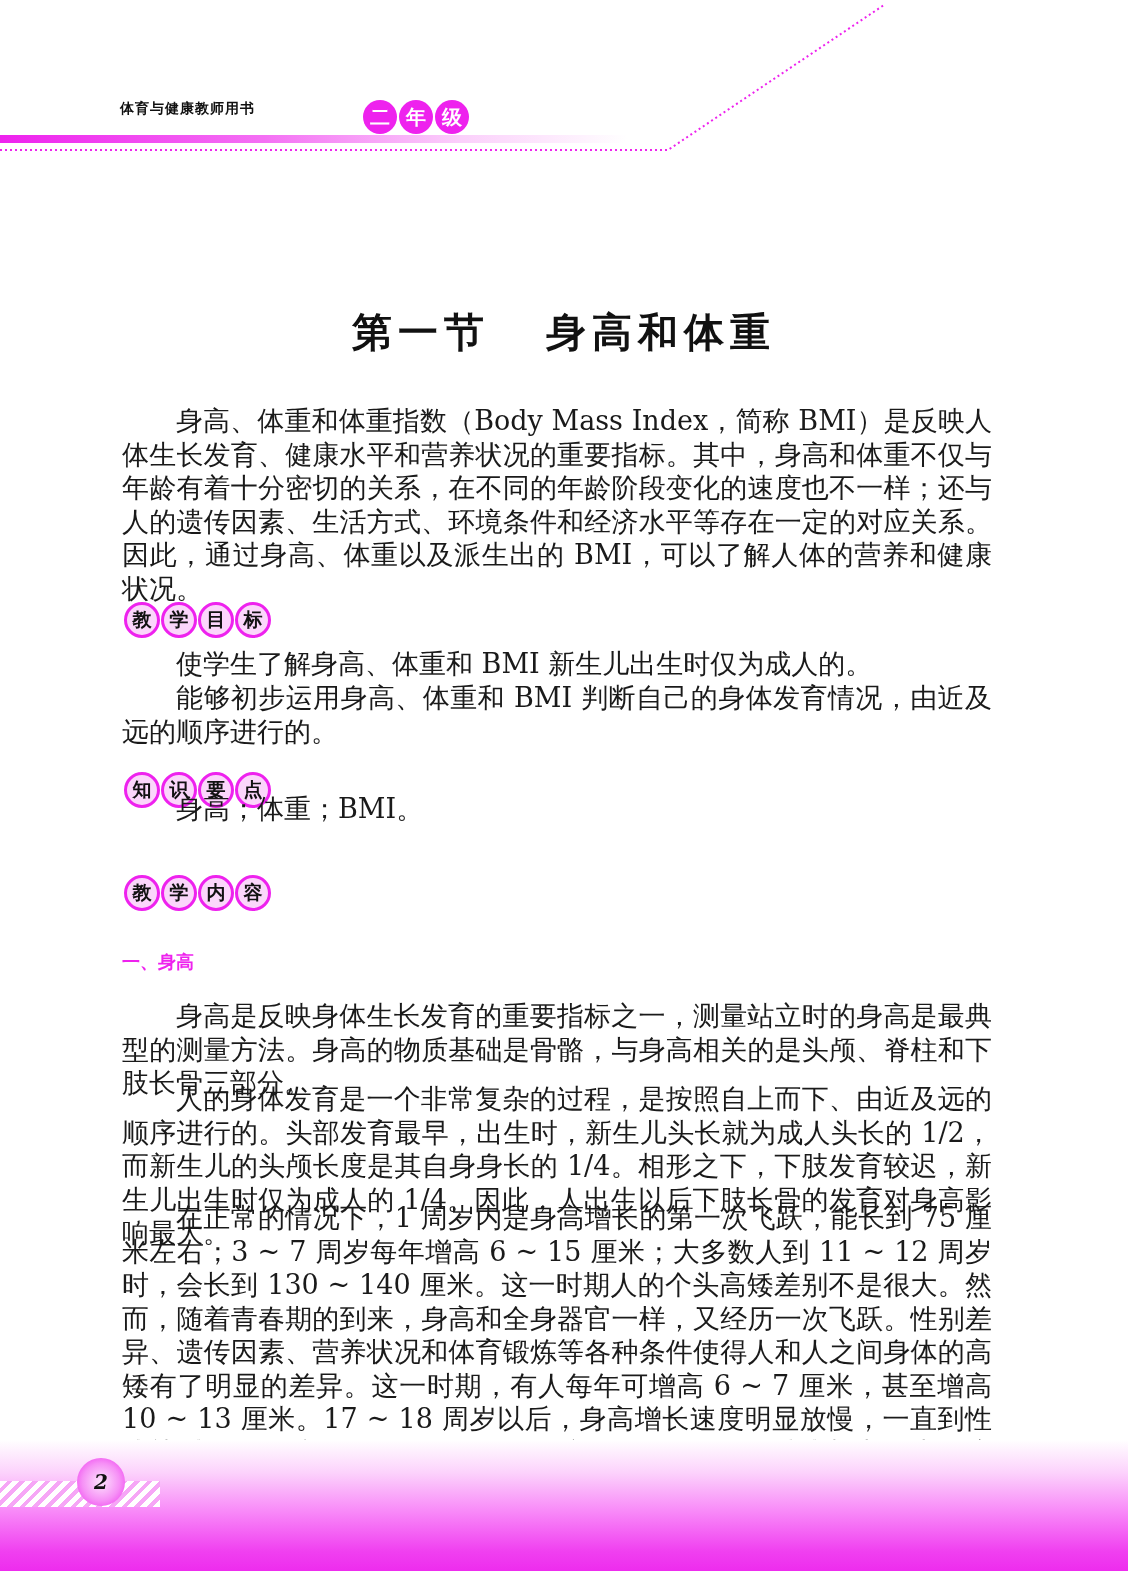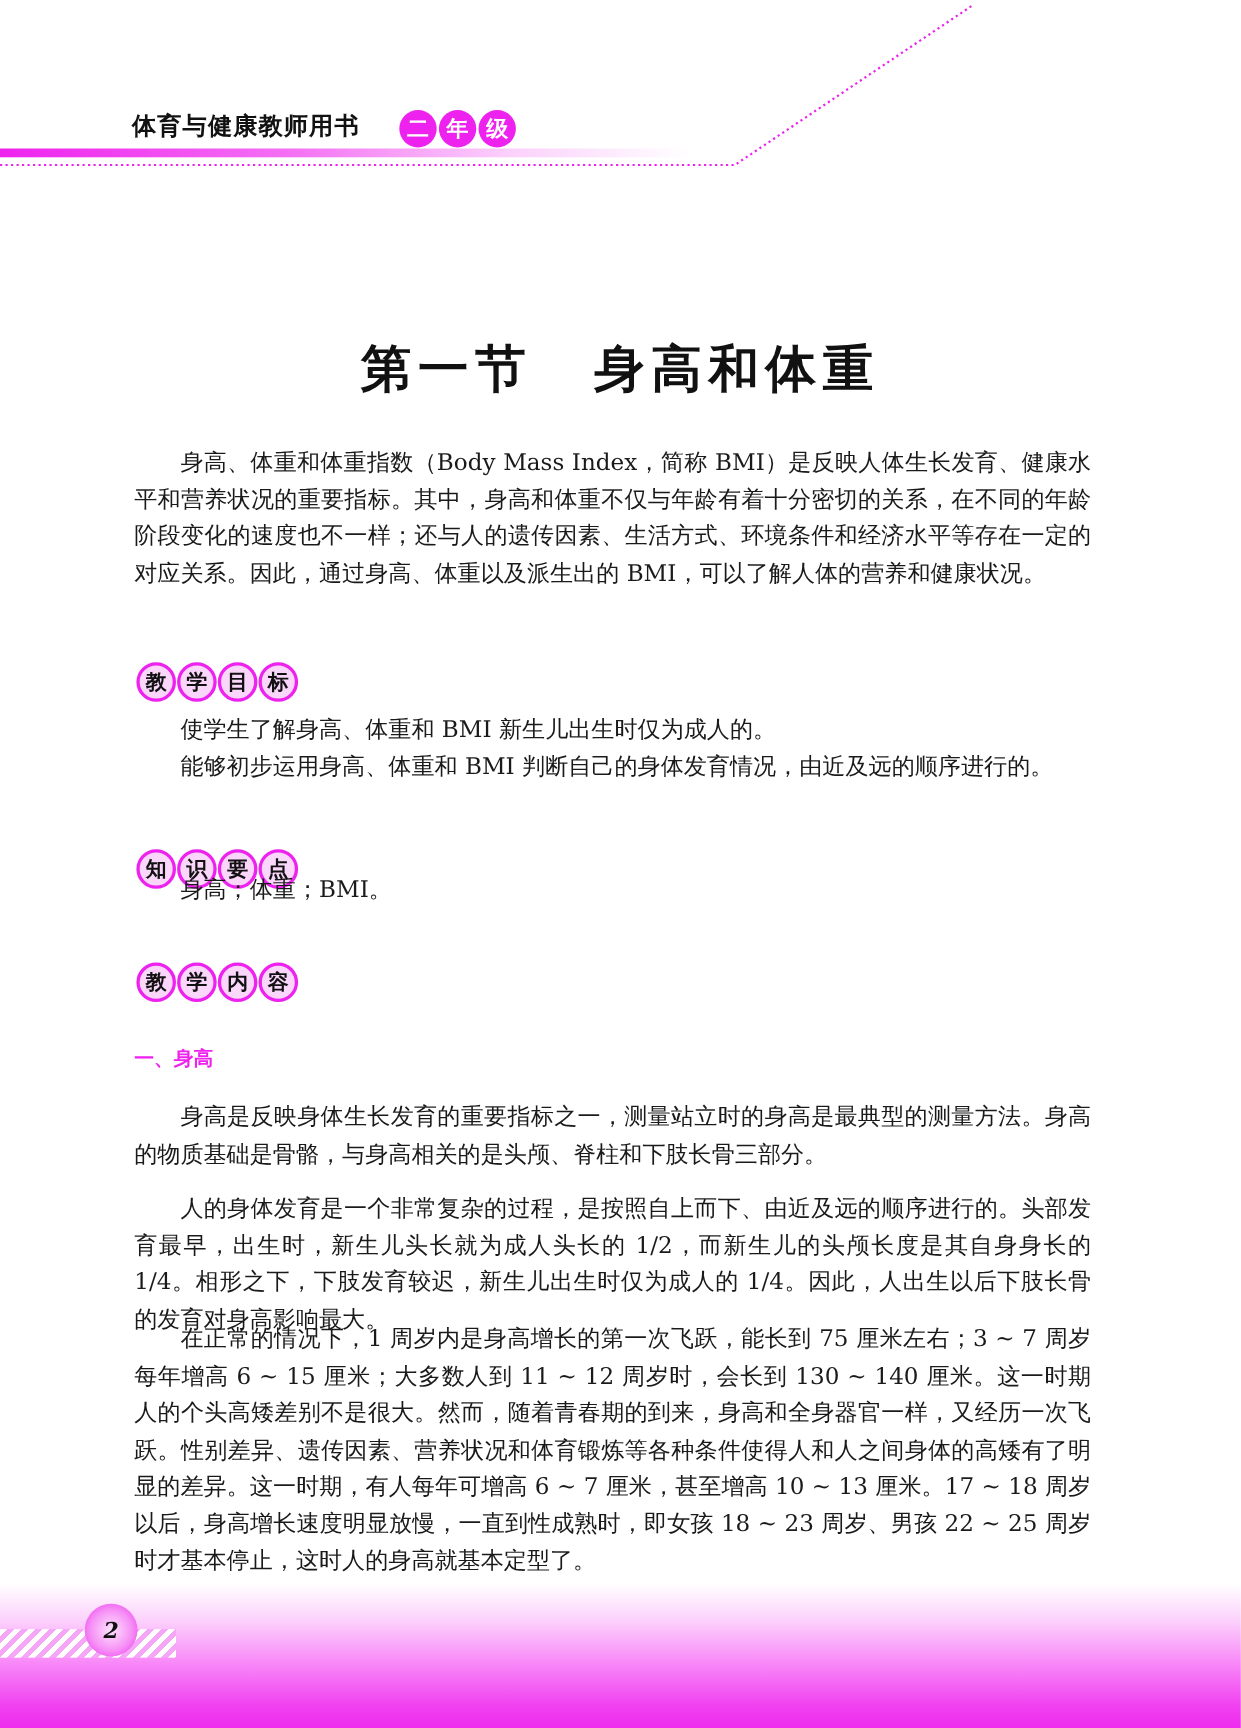--- a/index.html
+++ b/index.html
@@ -6,45 +6,45 @@
   body {
     width: 1128px; height: 1571px; position: relative; overflow: hidden;
     background: #ffffff;
     font-family: "DejaVu Serif", "Liberation Serif", serif;
     color: #1a1a1a;
   }
   
   .hdr-title {
     position: absolute; left: 120px; top: 100px;
     font-family: "DejaVu Sans", "Liberation Sans", sans-serif;
-    font-weight: bold; font-size: 22px; color: #111; letter-spacing: 1px;
+    font-weight: bold; font-size: 14px; color: #111; letter-spacing: 1px;
   }
   .grade-badges { position: absolute; left: 363px; top: 100px; display: flex; gap: 2px; }
   .grade-badge {
     width: 34px; height: 34px; border-radius: 50%;
     background: #ee22ee; color: #fff;
     font-family: "DejaVu Sans", sans-serif; font-weight: bold; font-size: 20px;
     display: flex; align-items: center; justify-content: center;
   }
   .hdr-bar {
     position: absolute; left: 0; top: 135px; width: 660px; height: 8px;
     background: linear-gradient(to right, #ee22ee 0%, #f470f4 40%, #fbd0fb 70%, #ffffff 95%);
   }
   .hdr-line { position: absolute; left: 0; top: 0; width: 1128px; height: 160px; }
   
   .page-title {
     position: absolute; left: 0; width: 1128px; top: 305px; text-align: center;
-    font-family: "DejaVu Serif", serif; font-weight: bold; font-size: 46px; letter-spacing: 6px;
+    font-family: "DejaVu Serif", serif; font-weight: bold; font-size: 40px; letter-spacing: 6px;
     color: #111;
   }
   .page-title .gap { display: inline-block; width: 56px; }
   
   .para {
     position: absolute; left: 122px; width: 870px;
-    font-size: 21px; line-height: 33.5px; text-align: justify;
+    font-size: 27px; line-height: 33.5px; text-align: justify;
     text-indent: 2em; margin: 0;
   }
   
   .section-badges { position: absolute; left: 124px; display: flex; gap: 1px; }
   .sbadge {
     width: 36px; height: 36px; border-radius: 50%;
     border: 3px solid #ee22ee; background: #fbd6fb; box-sizing: border-box;
     font-family: "DejaVu Sans", sans-serif; font-weight: bold; font-size: 19px; color: #111;
     display: flex; align-items: center; justify-content: center;
   }

